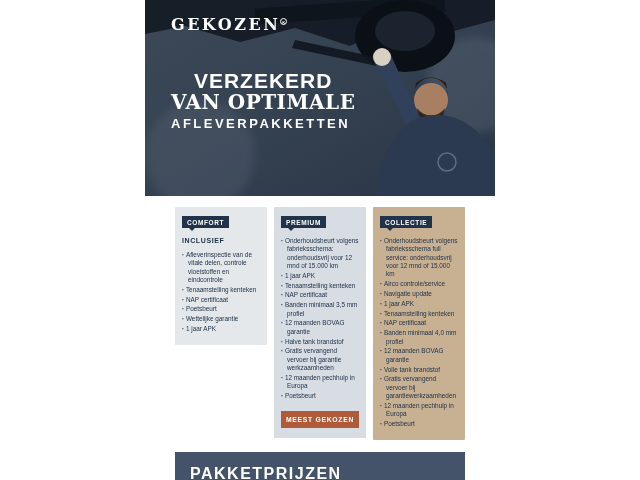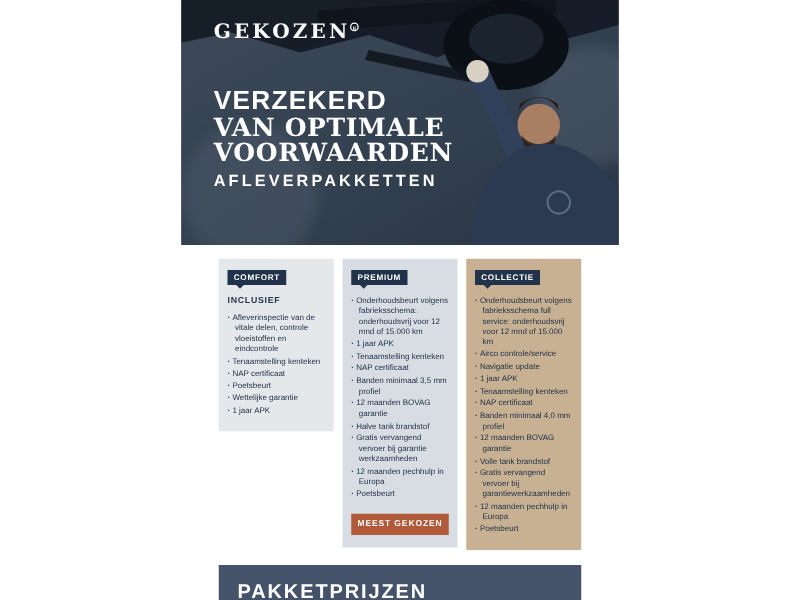--- a/index.html
+++ b/index.html
@@ -9,21 +9,21 @@
 
   
   .hero { position:relative; width:350px; height:196px; overflow:hidden; background:#323e4e; }
   .hero svg { position:absolute; inset:0; }
   .hero-content { position:absolute; left:26px; top:0; z-index:2; }
   .logo { margin-top:15px; color:#fff; font-family:"DejaVu Serif", serif;
           font-size:16px; font-weight:bold; letter-spacing:2.5px; }
   .logo-mark { display:inline-block; width:7px; height:7px; border:1px solid #fff; border-radius:50%;
                font-size:4px; line-height:7px; text-align:center; vertical-align:super;
                letter-spacing:0; font-family:"Liberation Sans", sans-serif; }
-  .headline { margin-top:36px; color:#fff; }
+  .headline { margin-top:36px; color:#fff;text-align:center; }
   .hl-sans { font-size:21px; font-weight:bold; letter-spacing:1px; line-height:1.05; }
   .hl-serif { font-family:"DejaVu Serif", serif; font-size:20px; font-weight:bold;
               letter-spacing:.5px; line-height:1.02; }
   .subhead { margin-top:4px; color:#fff; font-size:13px; font-weight:bold; letter-spacing:2.5px; }
 
   
   .cards { display:flex; gap:7px; padding:11px 30px 0; align-items:flex-start; }
   .card { flex:1 1 0; padding:9px 7px 10px; border-radius:1px; display:flex; flex-direction:column; }
   .card.comfort  { background:#e5e8eb; }
   .card.premium  { background:#d8dde4; }
@@ -80,21 +80,20 @@
       <path d="M230,196 C237,152 252,128 271,119 C293,110 320,117 334,134 L350,152 V196 Z" fill="#2b3a50"></path>
       <circle cx="302" cy="162" r="9" fill="none" stroke="#8fa0b5" stroke-width="1.5" opacity="0.5"></circle>
     </svg>
     <div class="hero-content">
       <div class="logo">
         <span>GEKOZEN</span><span class="logo-mark">K</span>
       </div>
       <div class="headline">
         <div class="hl-sans">VERZEKERD</div>
         <div class="hl-serif">VAN OPTIMALE</div>
-        <div class="hl-serif">VOORWAARDEN</div>
       </div>
       <div class="subhead">AFLEVERPAKKETTEN</div>
     </div>
   </div>
 
   <div class="cards">
 
     <div class="card comfort">
       <span class="badge">COMFORT</span>
       <div class="card-subtitle">INCLUSIEF</div>

